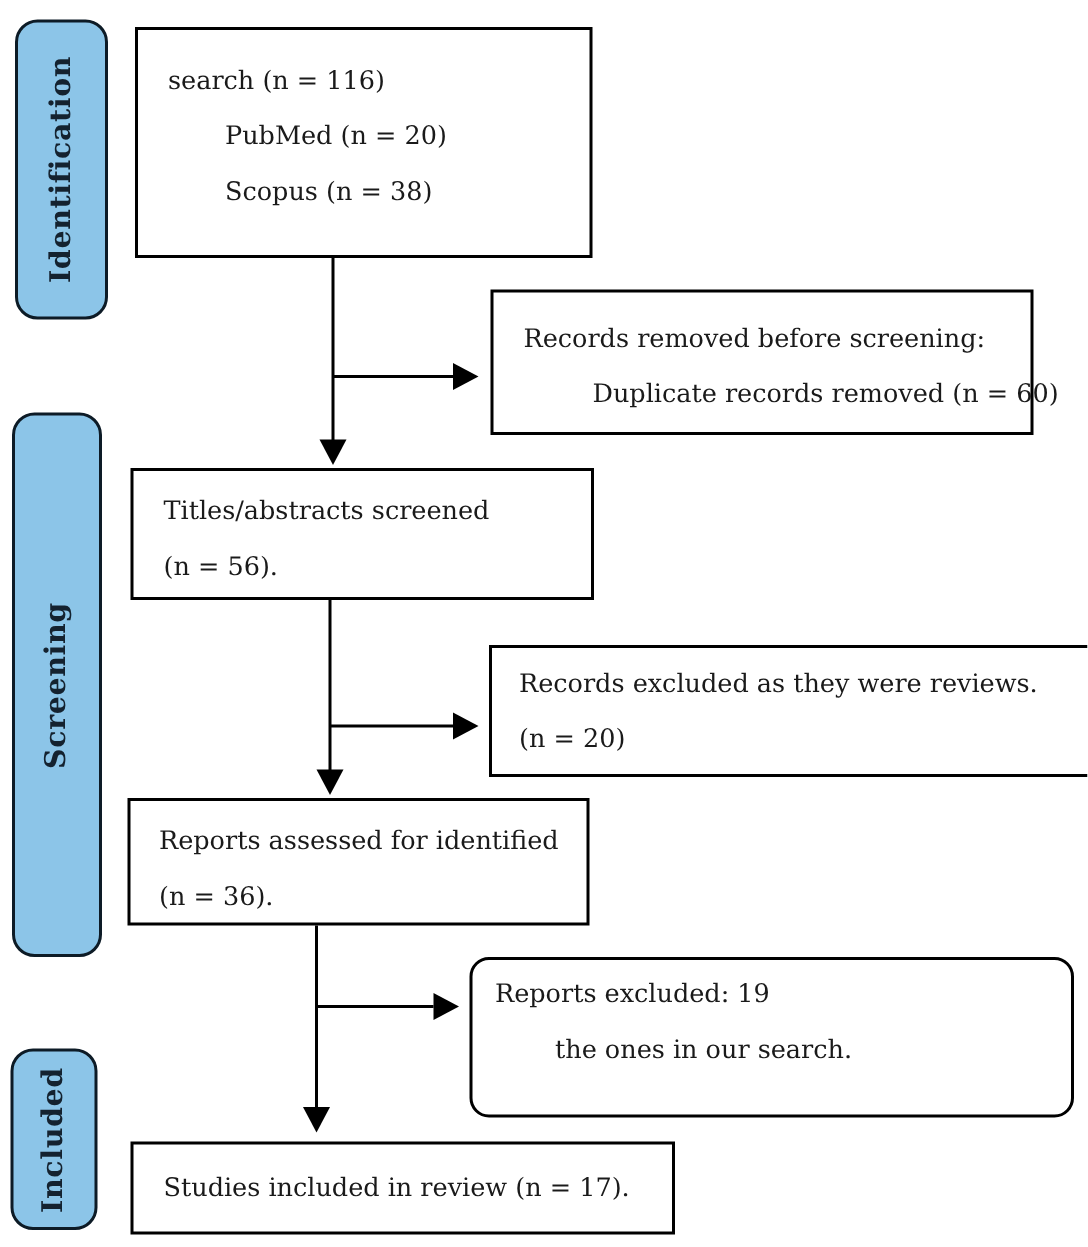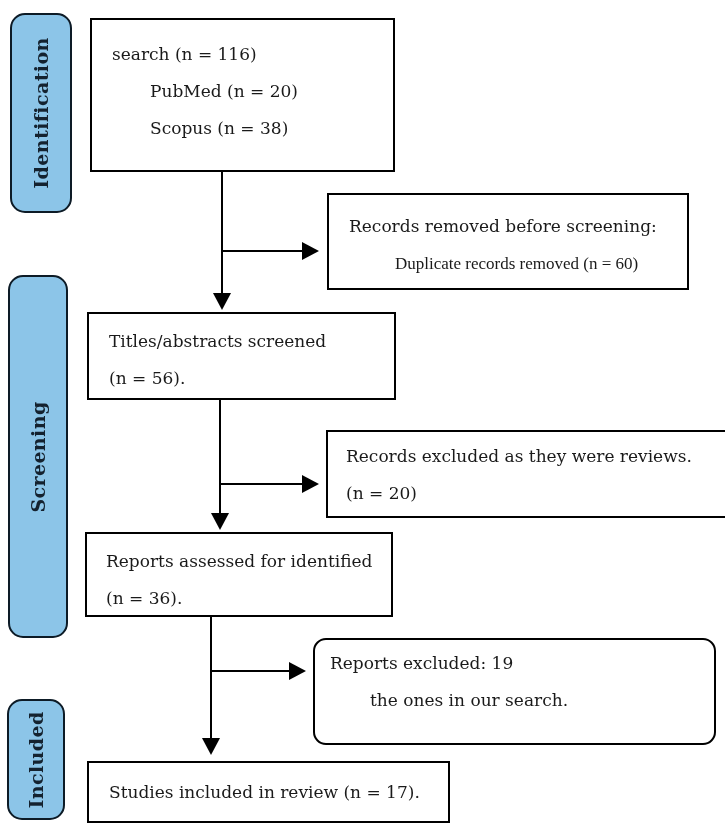--- a/index.html
+++ b/index.html
@@ -90,21 +90,21 @@
 
   <div>
     <div class="shaft-v" style="left:221px; top:172px; height:122px;"></div>
     <div class="head-down" style="left:213px; top:293px;"></div>
     <div class="shaft-h" style="left:222px; top:250px; width:80px;"></div>
     <div class="head-right" style="left:302px; top:242px;"></div>
   </div>
 
   <div class="fbox" style="left:327px; top:193px; width:362px; height:97px; padding:13px 10px 0 20px;">
     <div class="line">Records removed before screening:</div>
-    <div class="line indent" style="padding-left:46px;font-family:Liberation Serif, serif;">Duplicate records removed (n = 60)</div>
+    <div class="line indent" style="padding-left:46px;">Duplicate records removed (n = 60)</div>
   </div>
 
   <div class="fbox" style="left:87px; top:312px; width:309px; height:88px; padding:9px 10px 0 20px;">
     <div class="line">Titles/abstracts screened</div>
     <div class="line">(n = 56).</div>
   </div>
 
   <div>
     <div class="shaft-v" style="left:219px; top:400px; height:114px;"></div>
     <div class="head-down" style="left:211px; top:513px;"></div>

